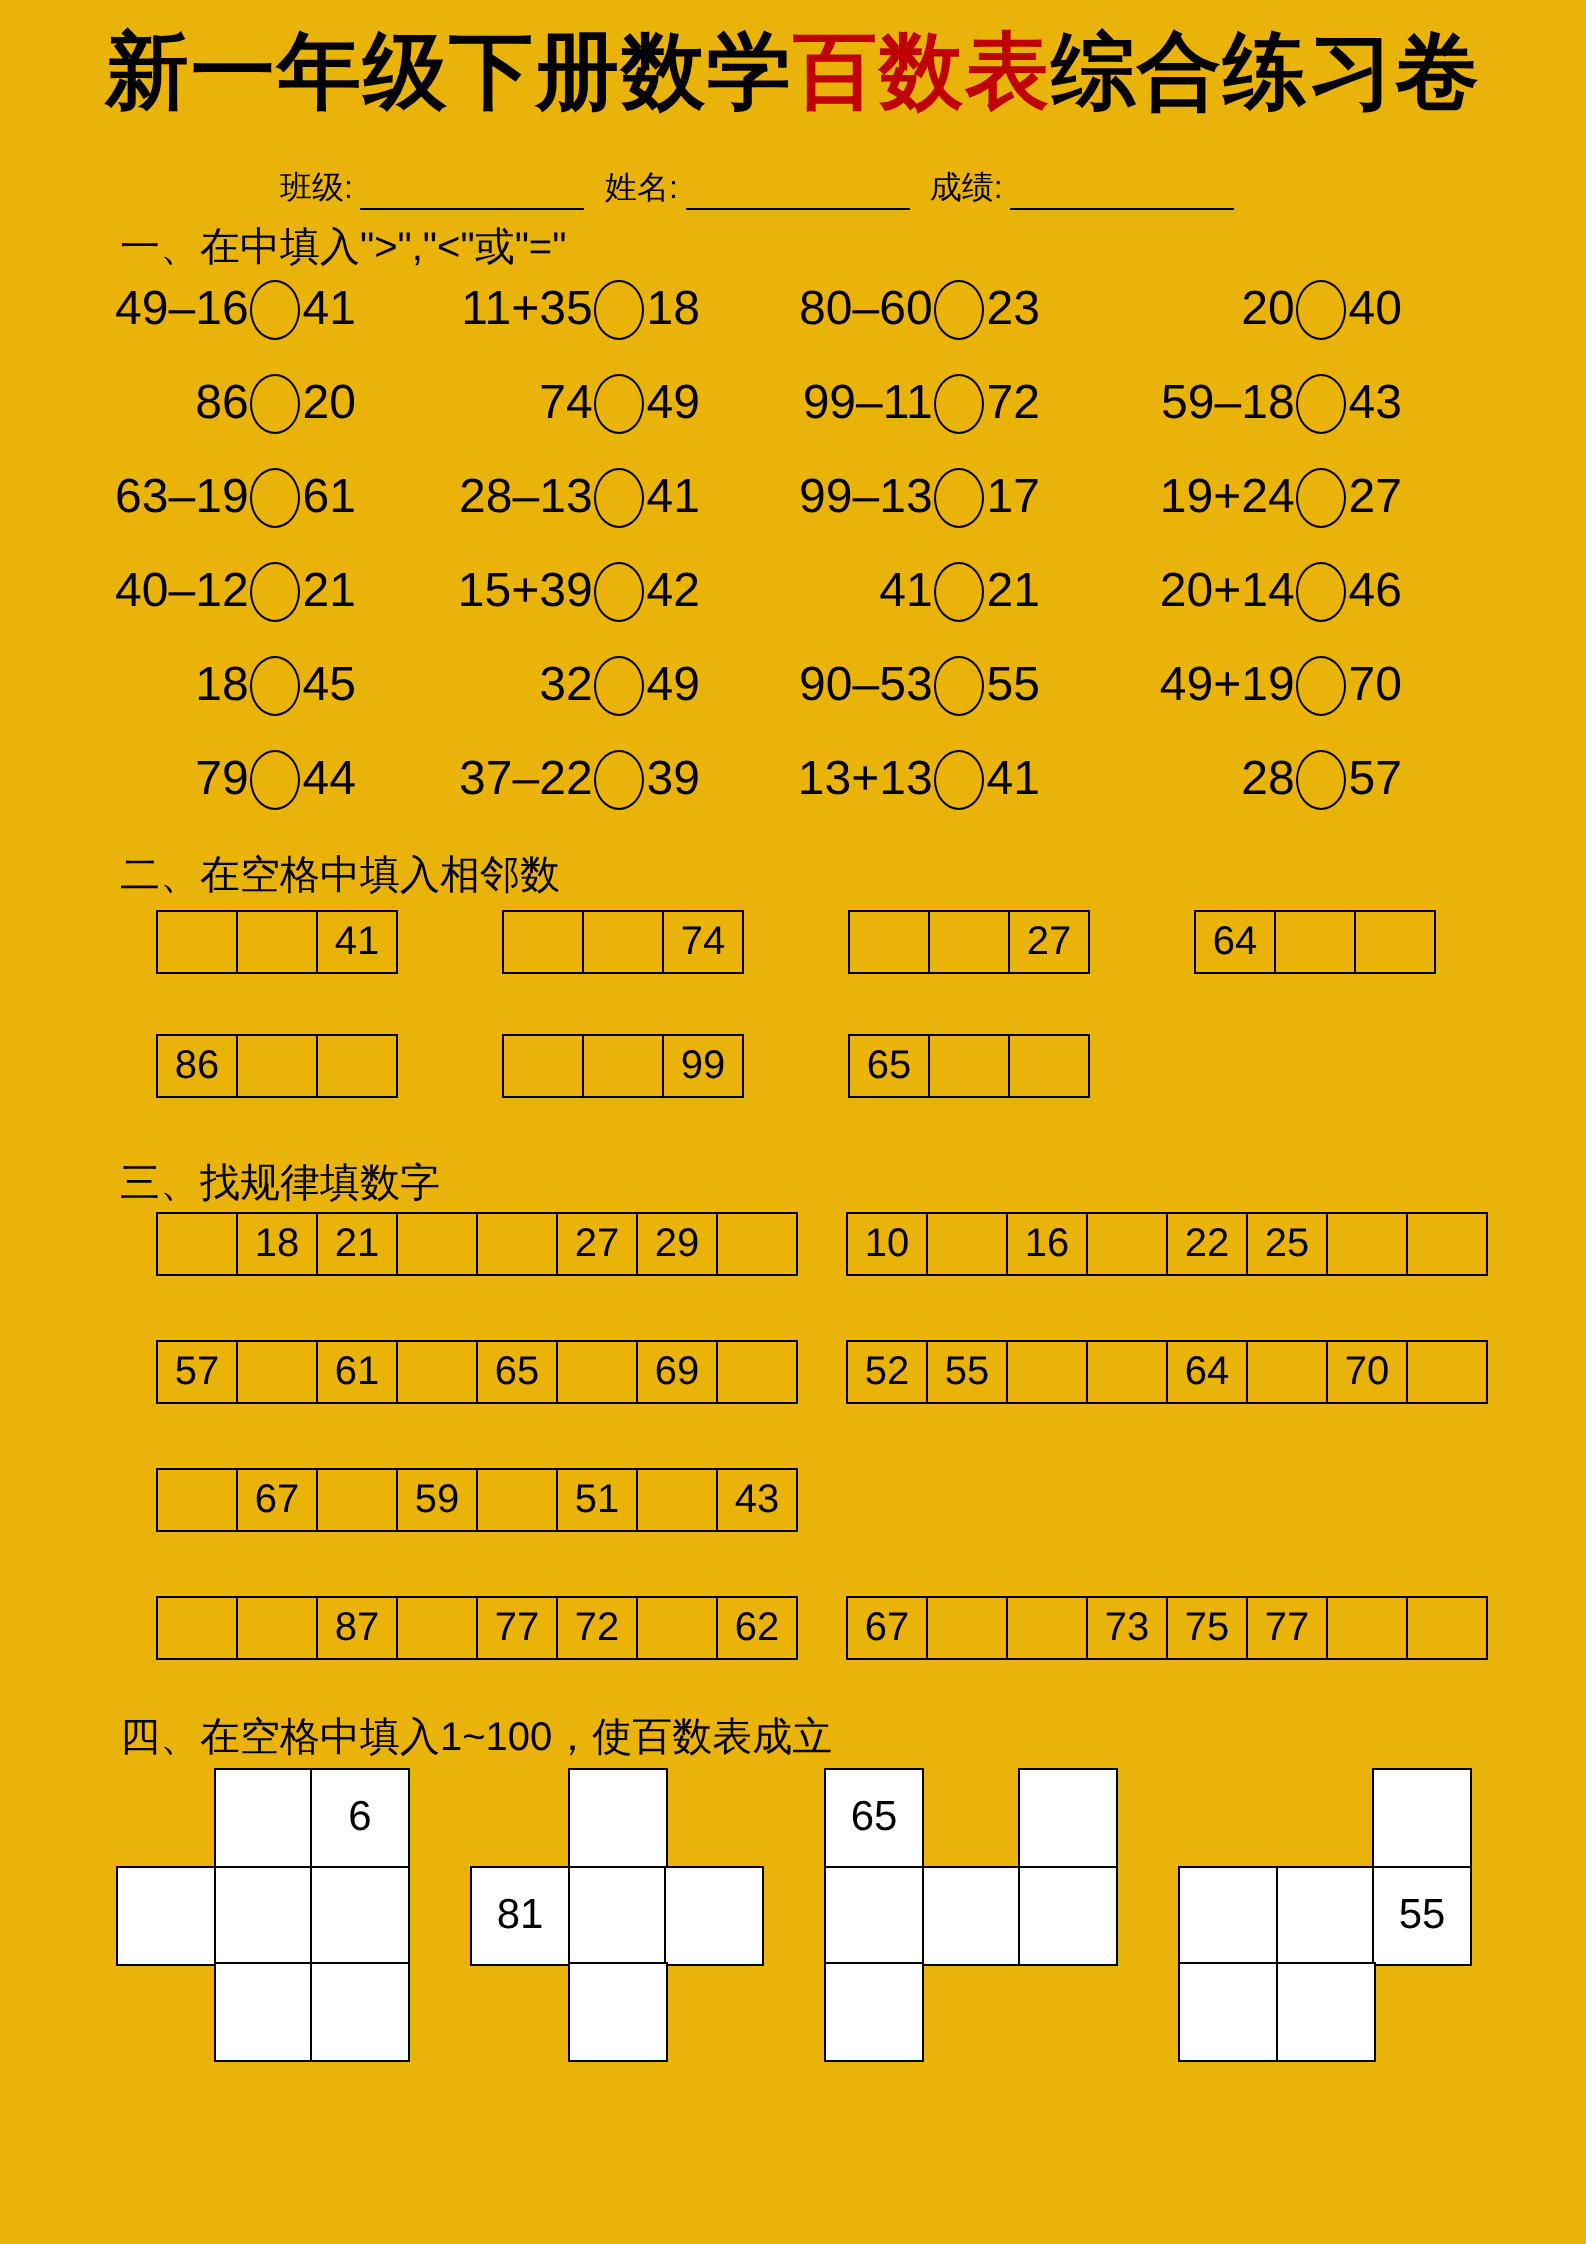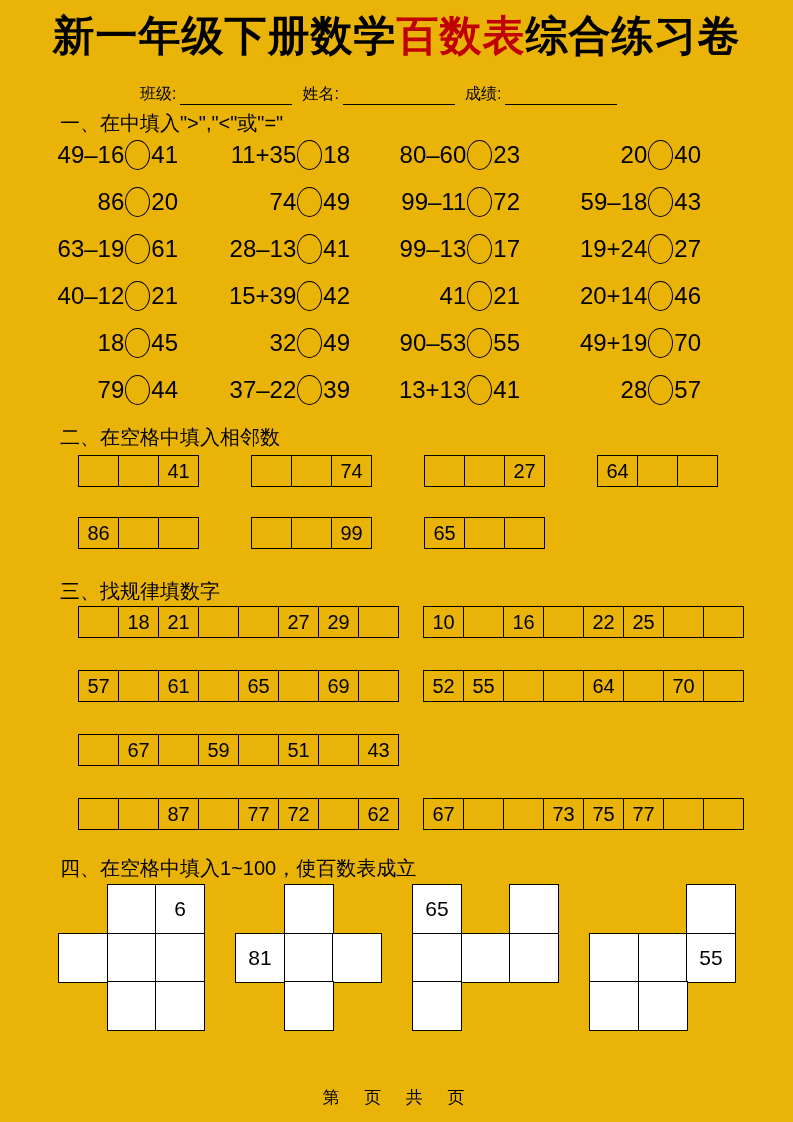--- a/index.html
+++ b/index.html
@@ -419,15 +419,14 @@
     <div class="s4-shape">
       <div class="s4-cell" style="left:97px;top:0"></div>
       <div class="s4-cell" style="left:0;top:48.5px"></div>
       <div class="s4-cell" style="left:48.5px;top:48.5px"></div>
       <div class="s4-cell" style="left:97px;top:48.5px">55</div>
       <div class="s4-cell" style="left:0;top:97px"></div>
       <div class="s4-cell" style="left:48.5px;top:97px"></div>
     </div>
   </div>
 
-  <div class="footer">第 页 共 页</div>
 
 </div>
 
 </body></html>

